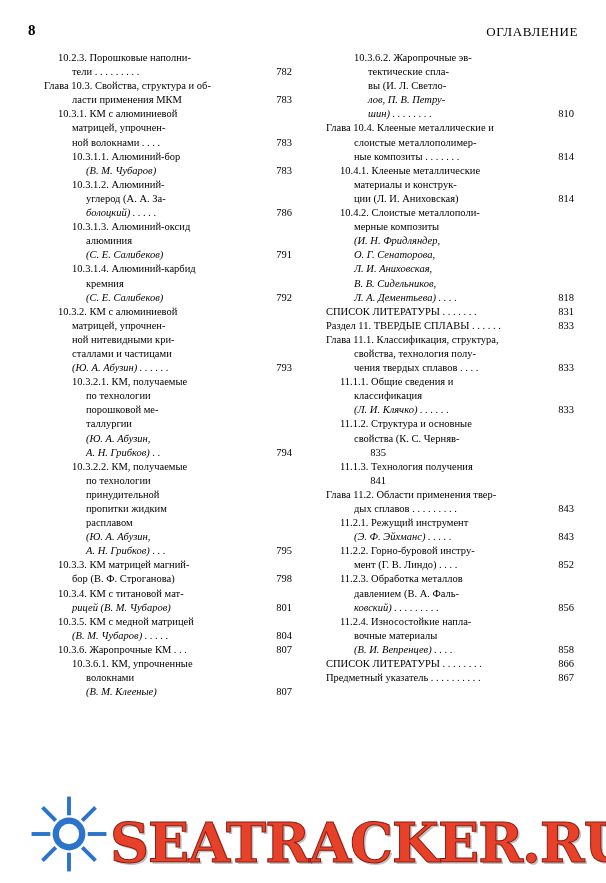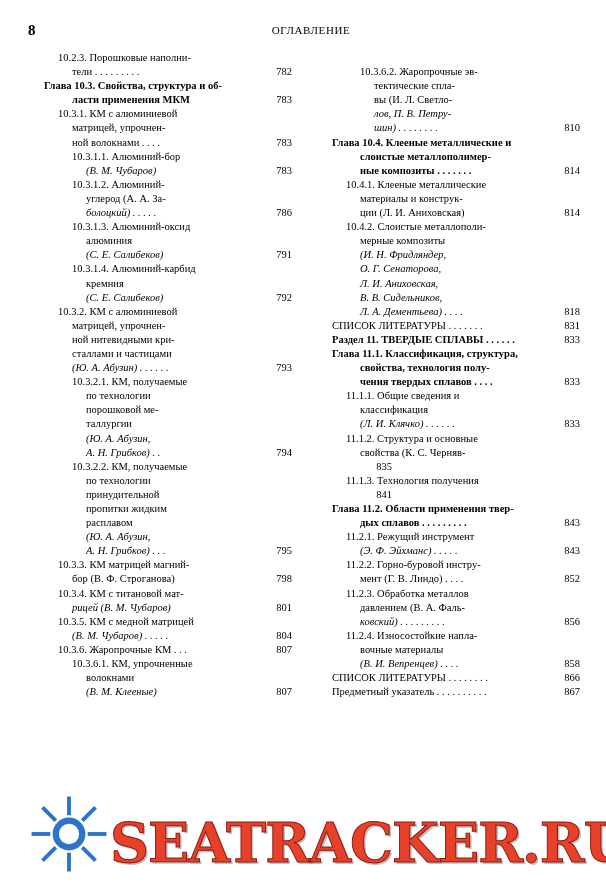--- a/index.html
+++ b/index.html
@@ -34,31 +34,30 @@
     top: 22px;
     font-size: 15px;
     font-weight: bold;
     font-family: "Liberation Serif", serif;
   }
   .running-title {
     position: absolute;
     left: 16px;
     right: 0;
     top: 24px;
-    text-align: center;
-    font-size: 11px;
+    text-align: right;
+    font-size: 13px;
     letter-spacing: 0.6px;
     font-family: "Liberation Serif", serif;
   }
   .columns {
     display: flex;
-    gap: 26px;
+    gap: 20px;
     padding: 18px 30px 0 30px;
     box-sizing: border-box;
-    align-items: flex-end;
   }
   .col {
     width: 262px;
     flex: 0 0 262px;
   }
   .entry {
     display: flex;
     align-items: flex-end;
     font-size: 10.5px;
     line-height: 12.6px;
@@ -66,21 +65,21 @@
   }
   .entry .txt {
     flex: 1 1 auto;
     word-wrap: break-word;
   }
   .entry .pg {
     flex: 0 0 28px;
     text-align: right;
     padding-left: 4px;
   }
-  .lvl-chapter { font-weight: bold; }
+  .lvl-chapter { font-weight: normal; }
   .ital { font-style: italic; }
   .ind1 { padding-left: 14px; }
   .ind2 { padding-left: 28px; }
   .ind3 { padding-left: 42px; }
   .ind4 { padding-left: 56px; }
 
   
   .watermark {
     position: absolute;
     left: 0;

